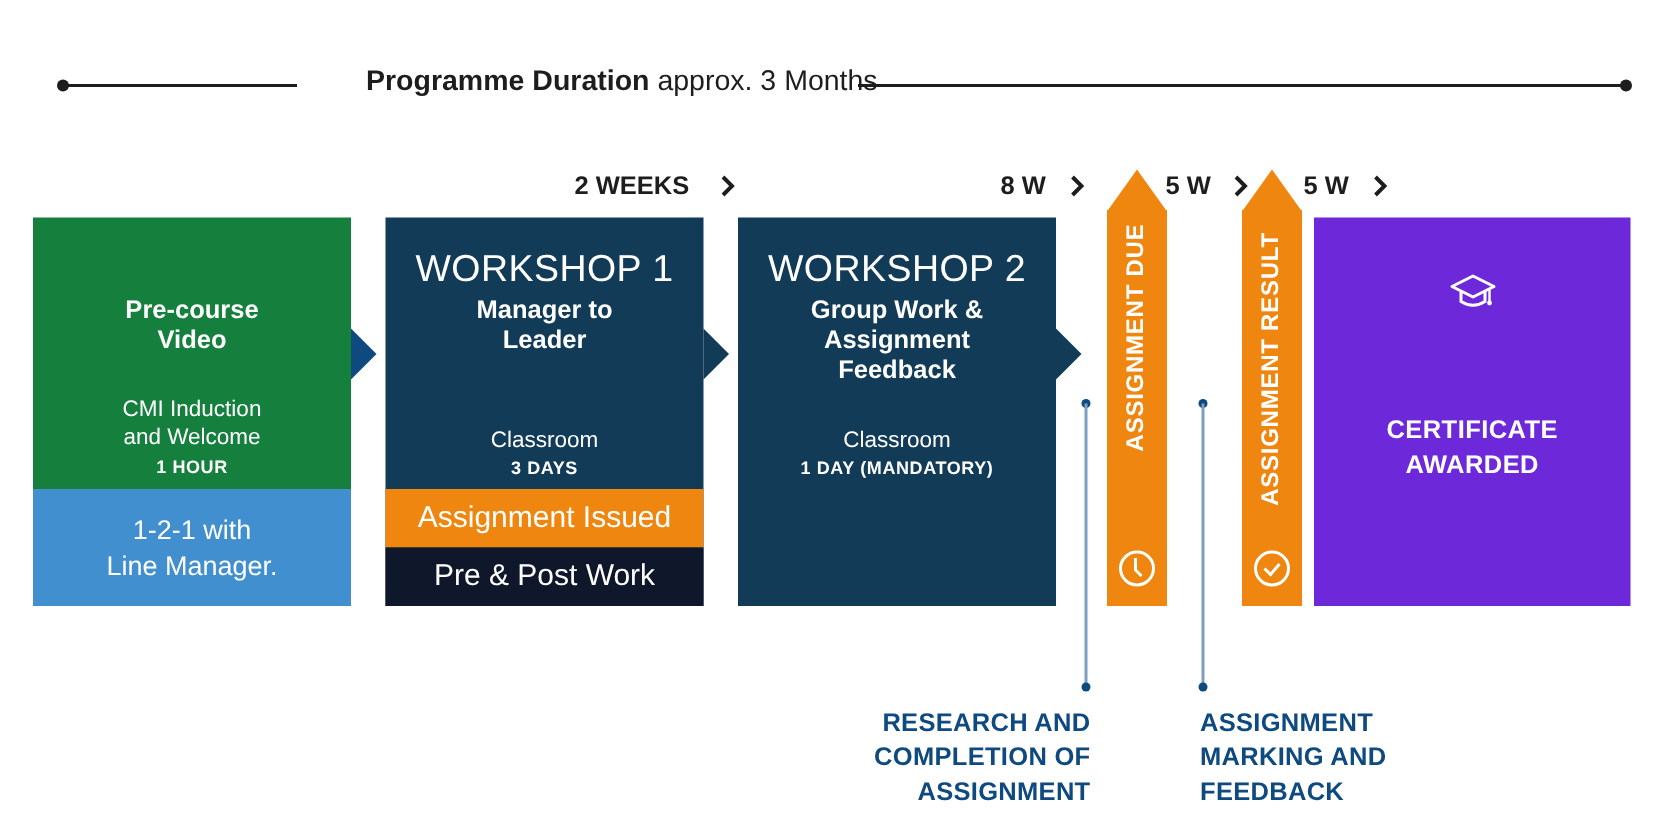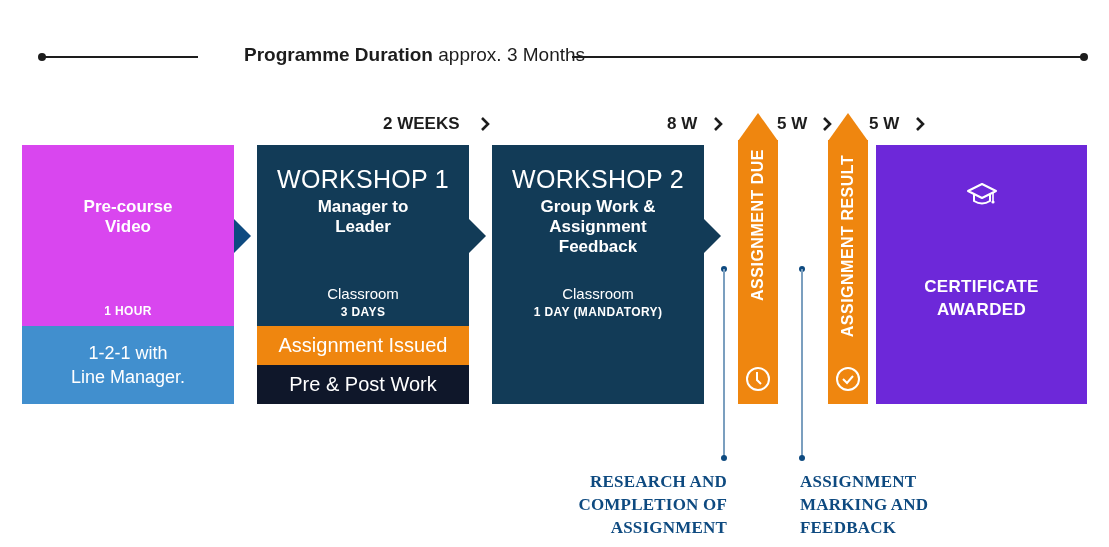--- a/index.html
+++ b/index.html
@@ -14,42 +14,42 @@
 
   
   .wk { position: absolute; top: 114px; font-size: 17px; font-weight: bold; color: #1d1d1d; white-space: nowrap; }
   .chev { position: absolute; top: 116px; width: 12px; height: 16px; }
 
   
   .box { position: absolute; top: 145px; height: 259px; color: #fff; text-align: center; }
   .box .inner { position: absolute; left: 0; right: 0; }
   .notch { position: absolute; top: 219px; width: 0; height: 0; border-top: 17px solid transparent; border-bottom: 17px solid transparent; }
 
-  .b-pre { left: 22px; width: 212px; background: #d946ef; }
+  .b-pre { left: 22px; width: 212px; background: #15803d; }
   .b-ws1 { left: 257px; width: 212px; background: #123b57; }
   .b-ws2 { left: 492px; width: 212px; background: #123b57; }
   .b-cert { left: 876px; width: 211px; background: #6d28d9; }
 
   .big-title { font-size: 25px; font-weight: normal; letter-spacing: 0.3px; }
   .sub-title { font-size: 17px; font-weight: bold; line-height: 20px; }
   .small { font-size: 15px; line-height: 20px; }
   .tiny-bold { font-size: 12px; font-weight: bold; letter-spacing: 0.4px; }
 
   .strip { position: absolute; left: 0; right: 0; display: flex; align-items: center; justify-content: center; color: #fff; }
 
   
   .tab { position: absolute; top: 140px; width: 40px; height: 264px; background: #ef860f; }
   .tab-peak { position: absolute; top: 113px; width: 0; height: 0; border-left: 20px solid transparent; border-right: 20px solid transparent; border-bottom: 28px solid #ef860f; }
   .tab-text { position: absolute; left: 50%; top: 140px; transform: translate(-50%,-50%) rotate(-90deg); white-space: nowrap; color: #fff; font-weight: bold; font-size: 16px; letter-spacing: 0.5px; }
   .tab-icon { position: absolute; left: 7px; bottom: 12px; width: 26px; height: 26px; }
 
   
   .conn-line { position: absolute; width: 2px; background: #7b9fbf; }
   .conn-dot { position: absolute; width: 6px; height: 6px; border-radius: 50%; background: #0e4a80; }
-  .note { position: absolute; top: 470px; font-size: 17px; font-weight: bold; line-height: 23px; color: #0e4a80; letter-spacing: 0.2px; font-family: Liberation Serif, serif; }
+  .note { position: absolute; top: 470px; font-size: 17px; font-weight: bold; line-height: 23px; color: #0e4a80; letter-spacing: 0.2px; }
 </style>
 </head>
 <body>
 
 <div class="dur-dot" style="left:38px;"></div>
 <div class="dur-line" style="left:42px; width:156px;"></div>
 <div class="dur-text"><b>Programme Duration</b><span> approx. 3 Months</span></div>
 <div class="dur-line" style="left:572px; width:512px;"></div>
 <div class="dur-dot" style="left:1080px;"></div>
 
@@ -70,20 +70,24 @@
 
 <div class="wk" style="left:869px;">5 W</div>
 <svg class="chev" style="left:914px;" viewBox="0 0 12 16">
     <polyline points="3,2 9,8 3,14" fill="none" stroke="#1d1d1d" stroke-width="2.6"></polyline>
   </svg>
 
 <div class="box b-pre">
   <div class="inner sub-title" style="top:52px;">
     <div>Pre-course</div>
     <div>Video</div>
+  </div>
+  <div class="inner small" style="top:118px;">
+    <div>CMI Induction</div>
+    <div style="margin-top:-1px;">and Welcome</div>
   </div>
   <div class="inner tiny-bold" style="top:159px;">1 HOUR</div>
   <div class="strip" style="top:181px; height:78px; background:#418fce; flex-direction:column; font-size:18px; line-height:24px;">
     <div>1-2-1 with</div>
     <div>Line Manager.</div>
   </div>
 </div>
 <div class="notch" style="left:234px; border-left:17px solid #0e4a80;"></div>
 <div class="notch" style="left:257px; border-left:17px solid #ffffff;"></div>
 

